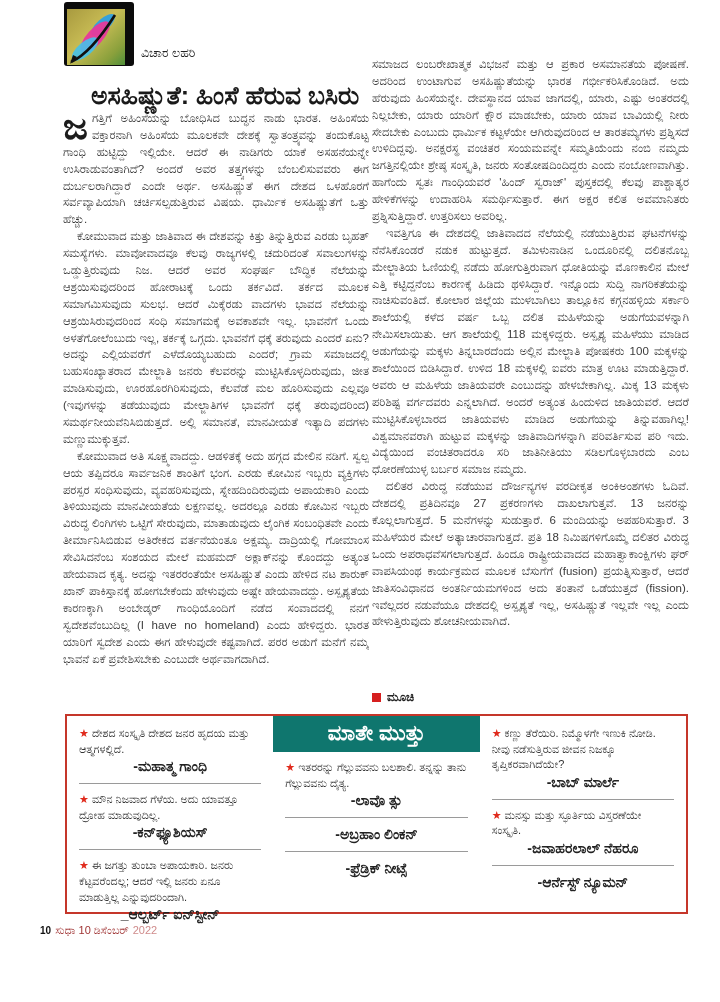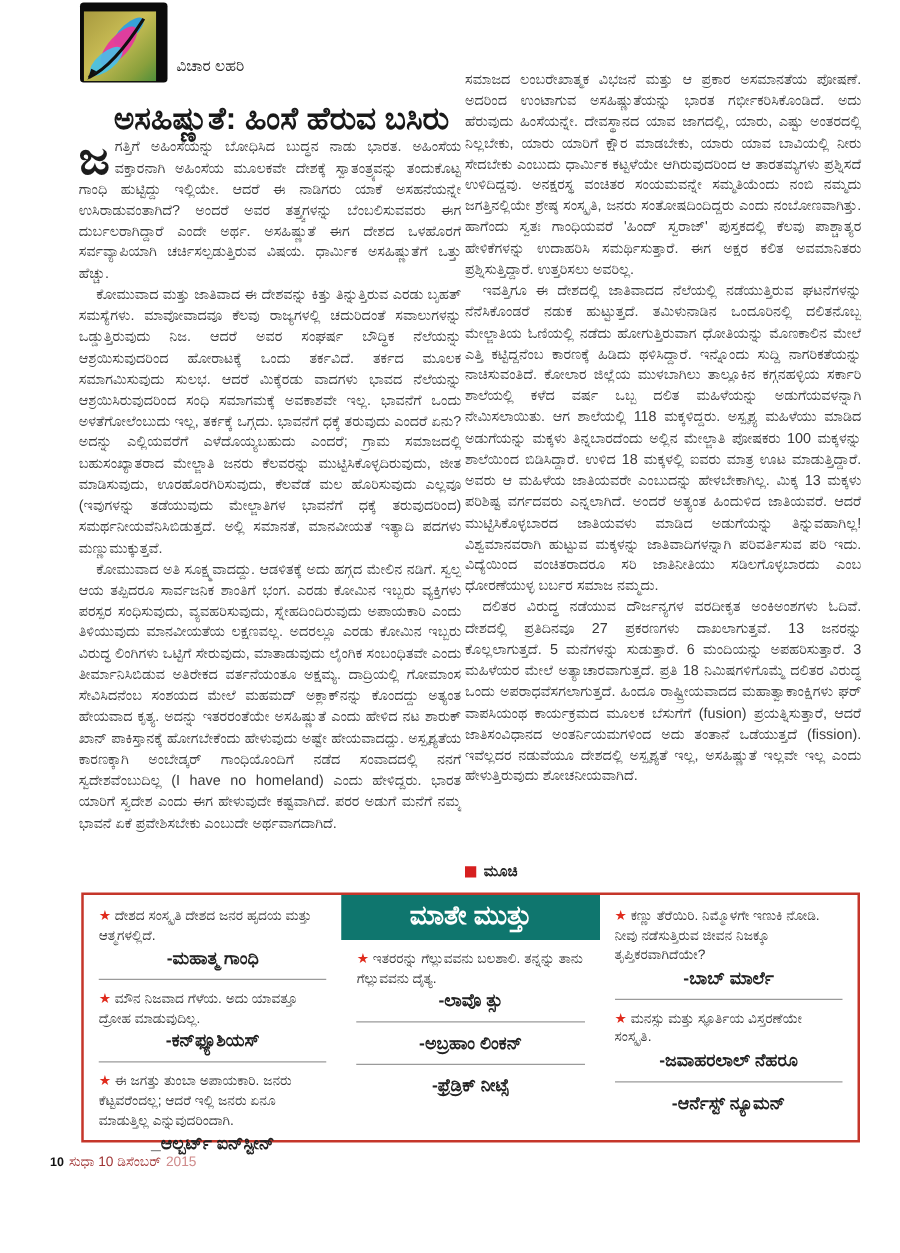--- a/index.html
+++ b/index.html
@@ -123,16 +123,16 @@
       <hr class="q-sep">
       <div class="quote"><span class="q-star">★</span><span>ಮನಸ್ಸು ಮತ್ತು ಸ್ಫೂರ್ತಿಯ ವಿಸ್ತರಣೆಯೇ ಸಂಸ್ಕೃತಿ.</span></div>
       <div class="q-author">-ಜವಾಹರಲಾಲ್ ನೆಹರೂ</div>
       <hr class="q-sep">
       <div class="q-author">-ಆರ್ನೆಸ್ಟ್ ನ್ಯೂಮನ್</div>
     </div>
 
   </div>
 
   <div class="footer">
-    <span class="pg">10</span><span class="magd">ಸುಧಾ 10 ಡಿಸೆಂಬರ್</span><span class="yr">2015</span>
+    <span class="pg">10</span><span class="magd">ಸುಧಾ 10 ಡಿಸೆಂಬರ್</span><span class="yr">2022</span>
   </div>
 
 </div>
 
 </body></html>

